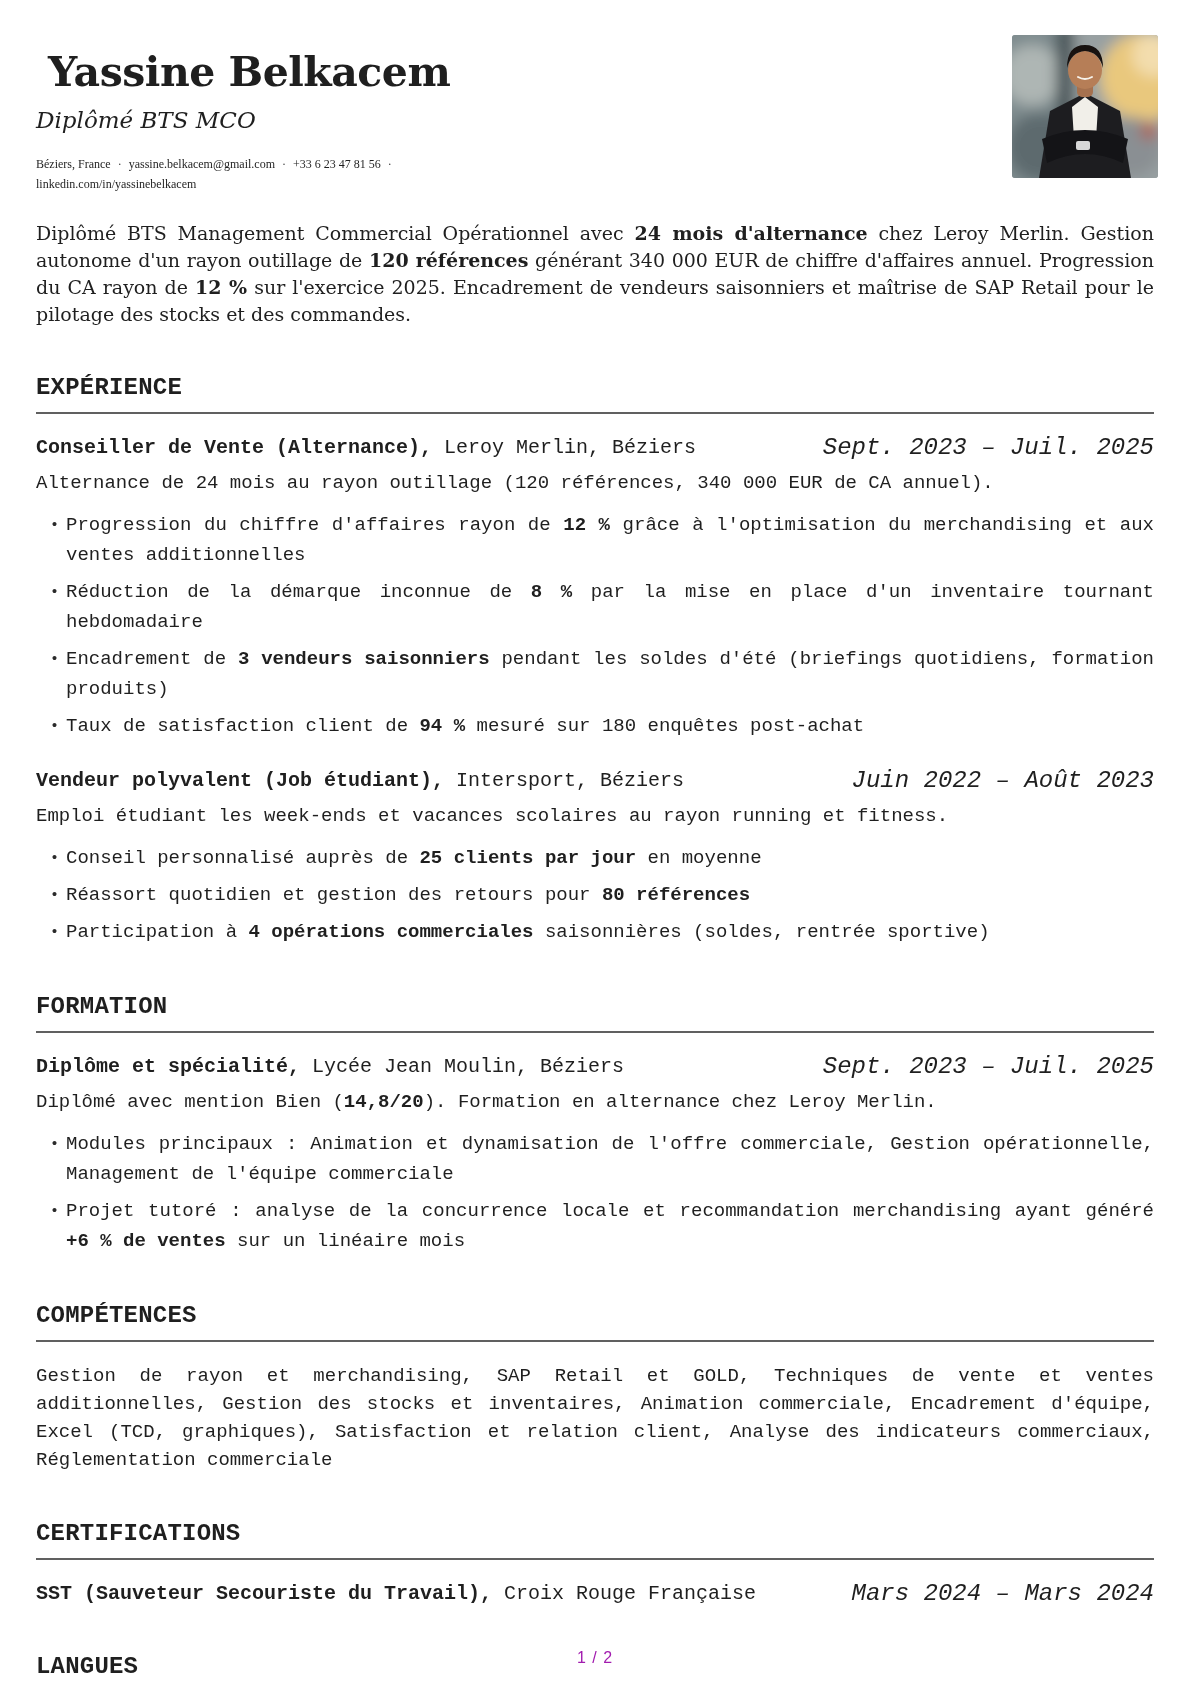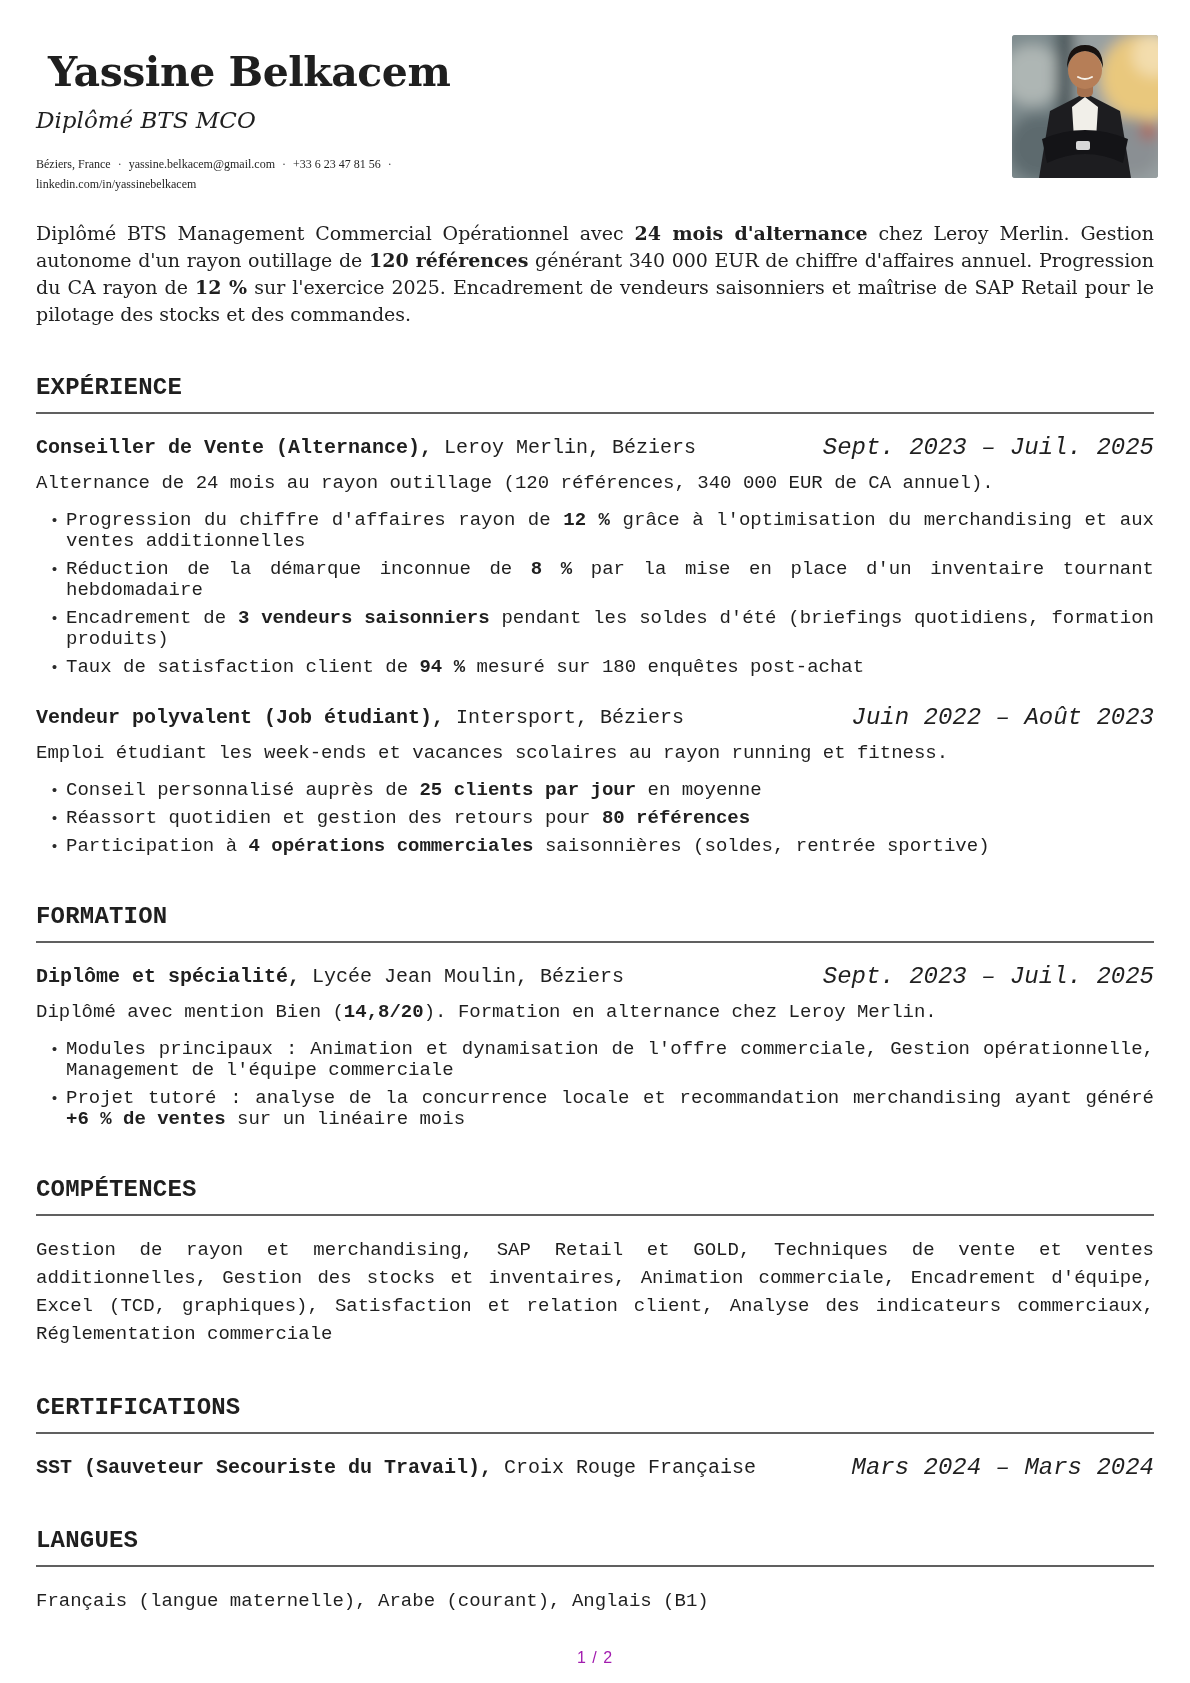--- a/index.html
+++ b/index.html
@@ -31,21 +31,21 @@
   .sec{margin-top:46px;font-family:Liberation Mono, monospace;}
   .sec-title{
     font-size:24px;font-weight:bold;margin:0 0 20px 0;
     padding-bottom:11px;border-bottom:2px solid #606060;letter-spacing:0.2px;
   }
   .entry + .entry{margin-top:26px;}
   .entry-head{display:flex;justify-content:space-between;align-items:center;font-size:20px;}
   .role{font-weight:bold;}
   .dates{font-style:italic;font-size:24px;white-space:nowrap;padding-left:20px;}
   .blurb{margin-top:9px;font-size:19px;line-height:27px;}
-  ul.bullets{margin:13px 0 0 0;padding:0 0 0 14px;list-style:none;font-size:19px;line-height:21px;}
+  ul.bullets{margin:13px 0 0 0;padding:0 0 0 14px;list-style:none;font-size:19px;line-height:30px;}
   ul.bullets li{position:relative;padding-left:16px;margin-bottom:7px;text-align:justify;}
   ul.bullets li::before{content:"•";position:absolute;left:0;top:1px;font-size:15px;color:#2a2a2a;}
   .paragraph{font-size:19px;line-height:28px;text-align:justify;margin:0;}
   
   .footer{
     position:absolute;left:0;right:0;bottom:16px;text-align:center;
     font-family:"Liberation Sans",sans-serif;font-size:16px;color:#a21caf;letter-spacing:1px;
   }
 </style>
 </head>

